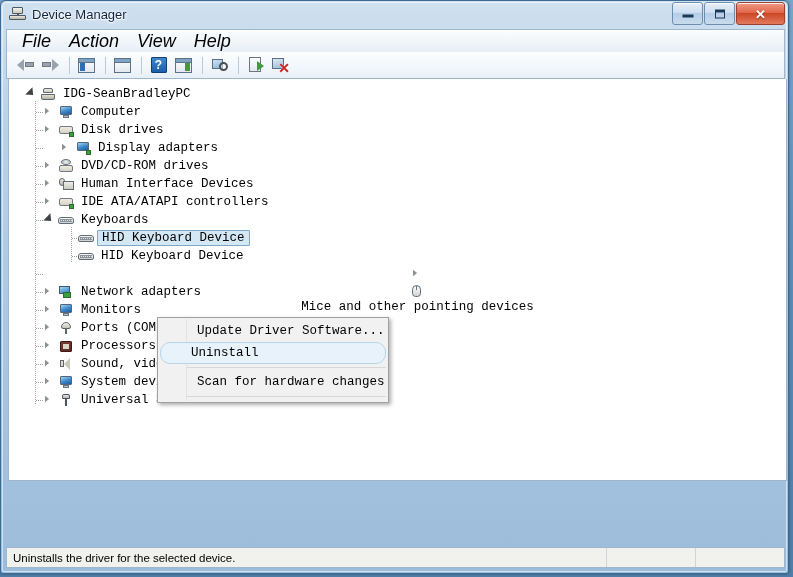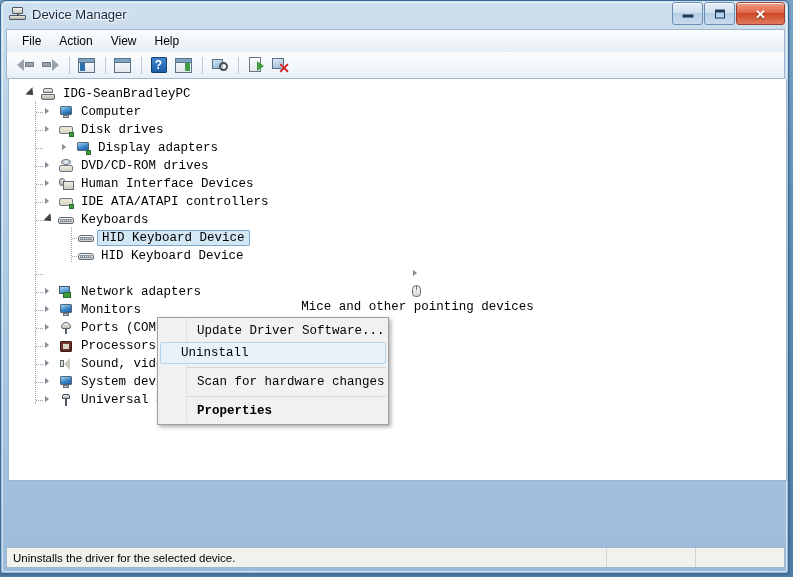--- a/index.html
+++ b/index.html
@@ -122,25 +122,26 @@
     box-sizing: border-box;
     background: linear-gradient(180deg, #fbfdfe 0%, #f2f6fa 50%, #e6eef6 100%);
     border-left: 1px solid #9fb6cc;
     border-right: 1px solid #9fb6cc;
     border-top: 1px solid #9fb6cc;
     display: flex;
     align-items: center;
     padding-left: 6px;
   }
   .menu-item {
-    font-size: 12px;
+    font-size: 18px;
     color: #000;
     padding: 3px 9px;
     white-space: nowrap;
     border-radius: 2px;
+    font-style: italic;
   }
 
   
   #toolbar {
     position: absolute;
     left: 5px; top: 51px;
     width: 779px;
     height: 27px;
     box-sizing: border-box;
     background: linear-gradient(180deg, #fcfdfe 0%, #f3f7fb 55%, #e7eff7 100%);
@@ -313,24 +314,24 @@
     line-height: 22px;
     padding-left: 37px;
     white-space: nowrap;
     box-sizing: border-box;
     margin: 0 2px;
   }
   .ctx-item.bold { font-weight: bold; }
   .ctx-item.highlight {
     background: #e8f2fb;
     border: 1px solid #b6d4ec;
-    border-radius: 2px;
+    border-radius: 10px;
     line-height: 20px;
     height: 22px;
-    padding-left: 20px;
+    padding-left: 30px;
   }
   .ctx-sep {
     height: 1px;
     background: #d7d7d7;
     margin: 3px 2px 3px 29px;
   }
 
   
   .mon-screen {
     position: absolute;
@@ -991,21 +992,20 @@
       </div>
     </div>
 
     <div id="ctxmenu">
       <div class="gutter"></div>
       <div class="ctx-item">Update Driver Software...</div>
       <div class="ctx-item highlight">Uninstall</div>
       <div class="ctx-sep"></div>
       <div class="ctx-item">Scan for hardware changes</div>
       <div class="ctx-sep"></div>
-      <div class="ctx-item bold">Properties</div>
     </div>
   </div>
 
   <div id="statusbar">
     <div id="status-text">Uninstalls the driver for the selected device.</div>
     <div class="status-pane"></div>
     <div class="status-pane"></div>
   </div>
 </div>
 

